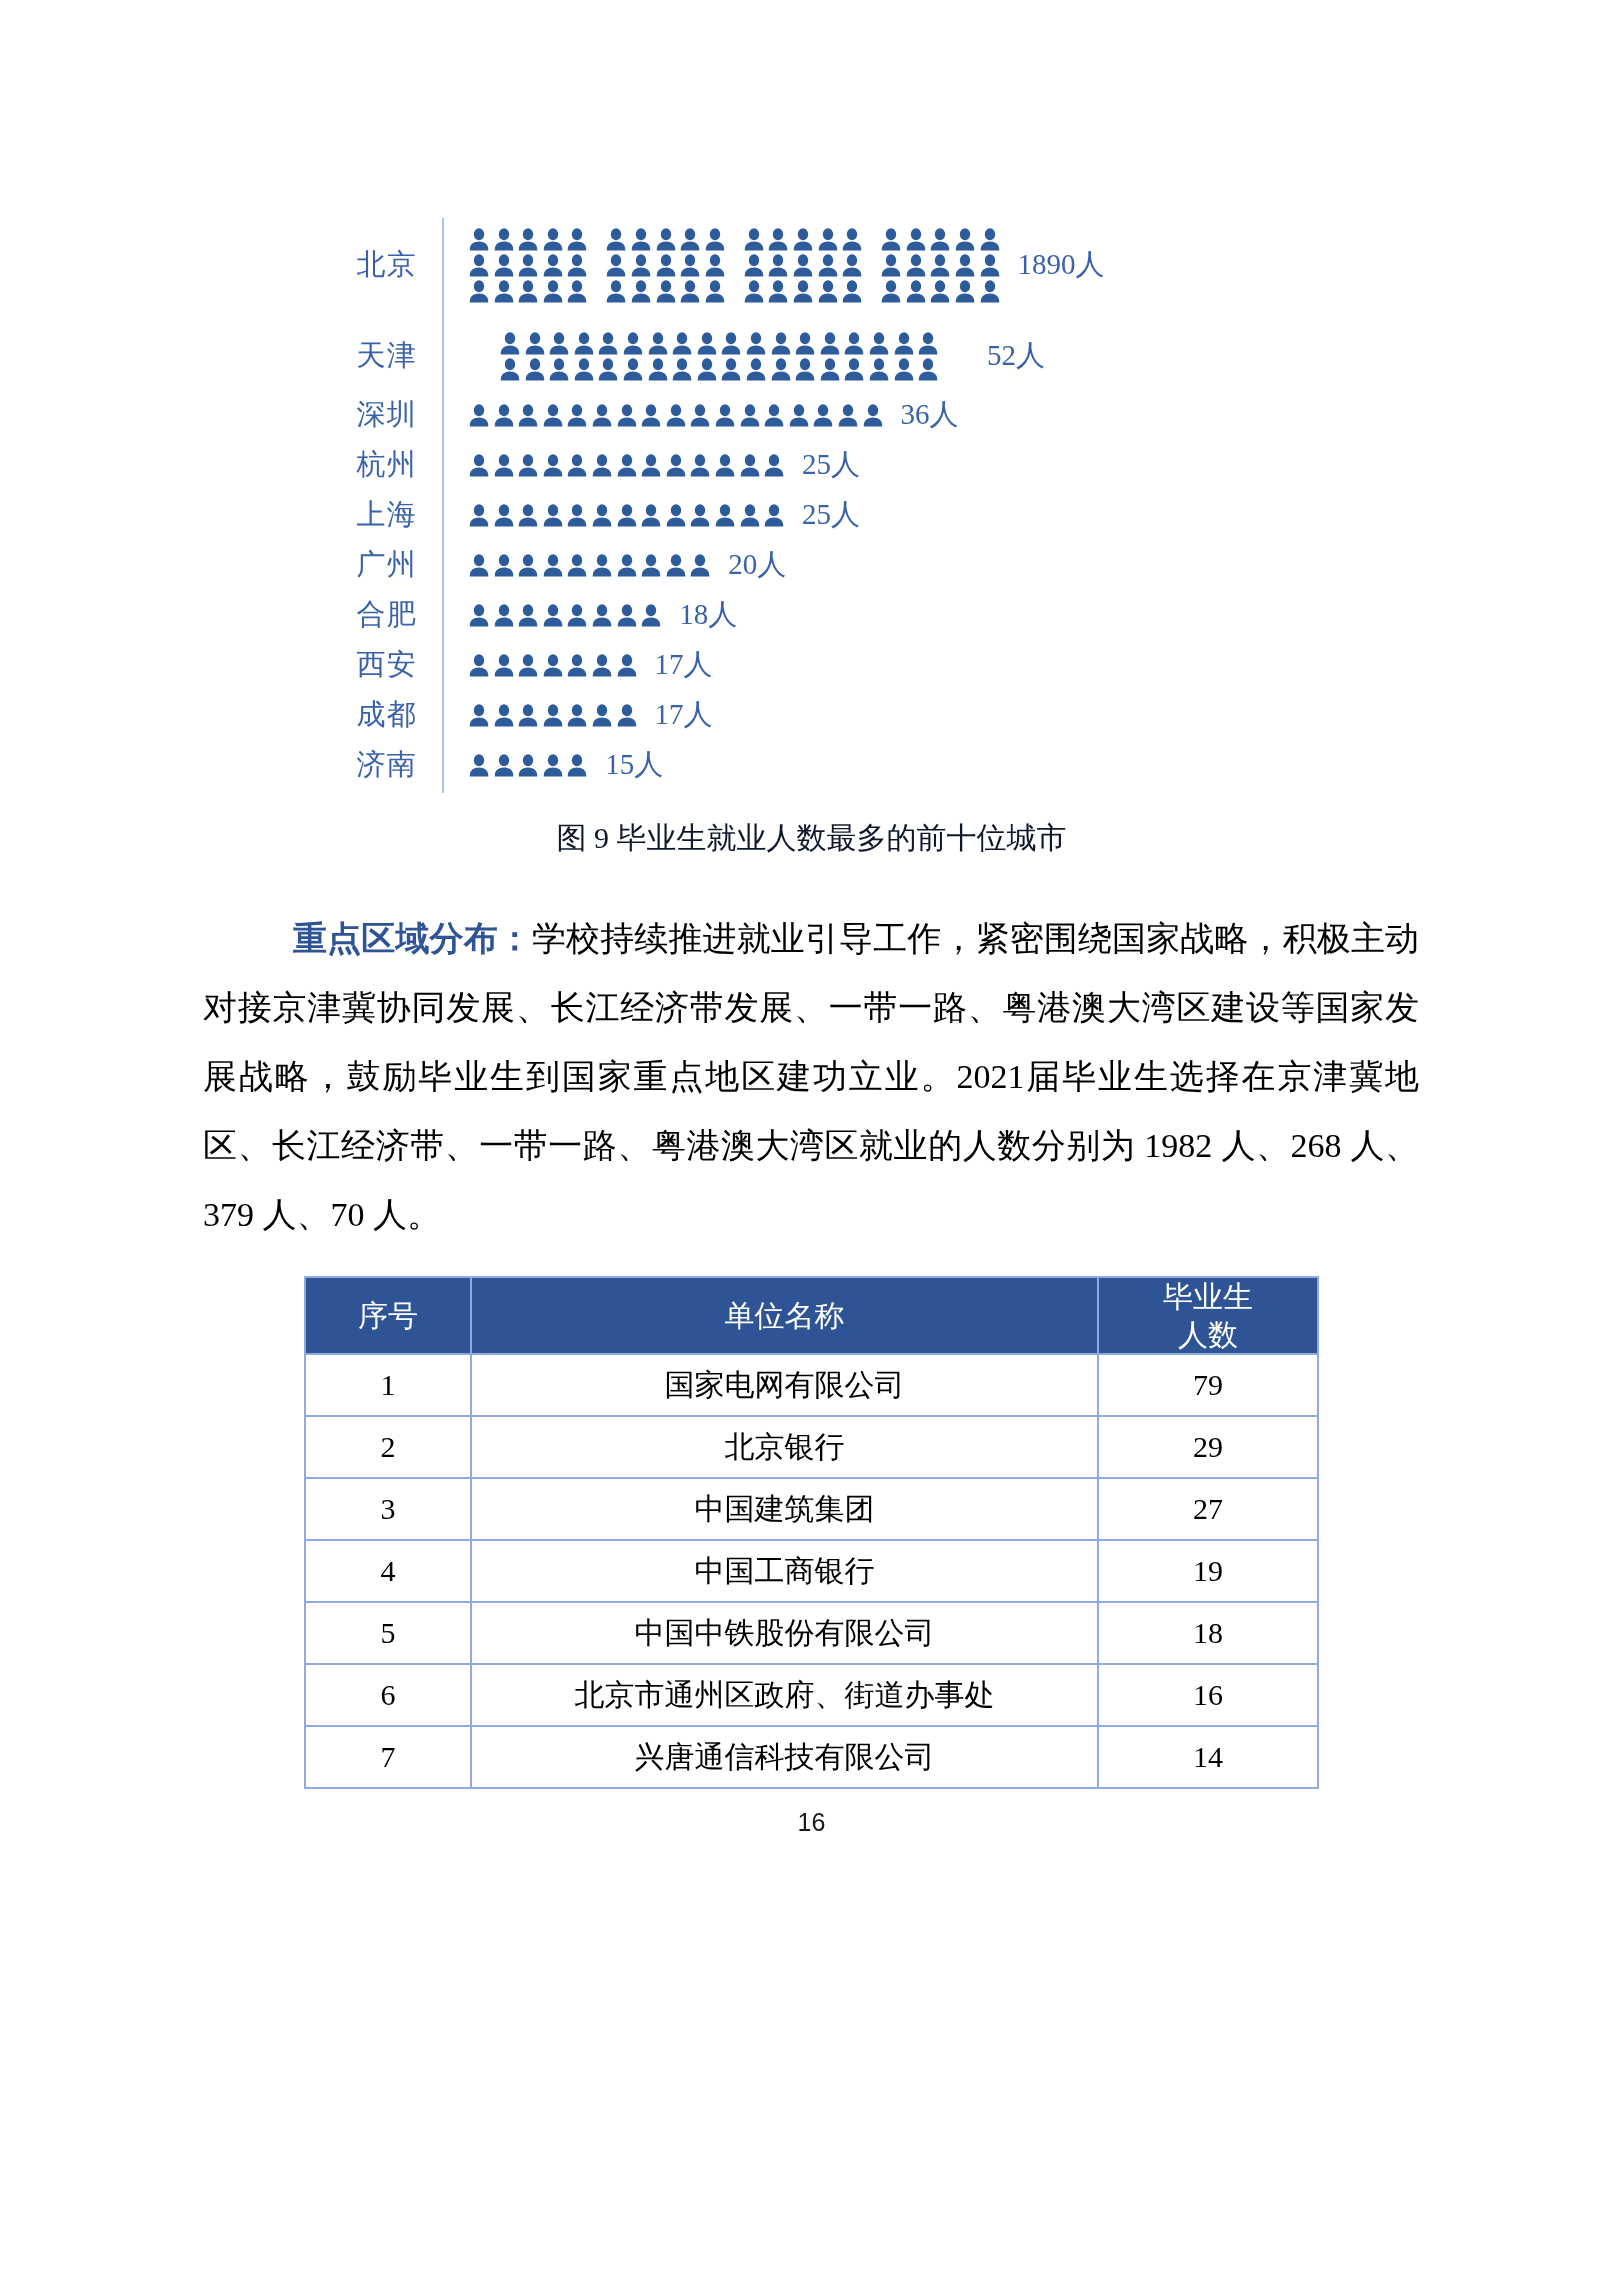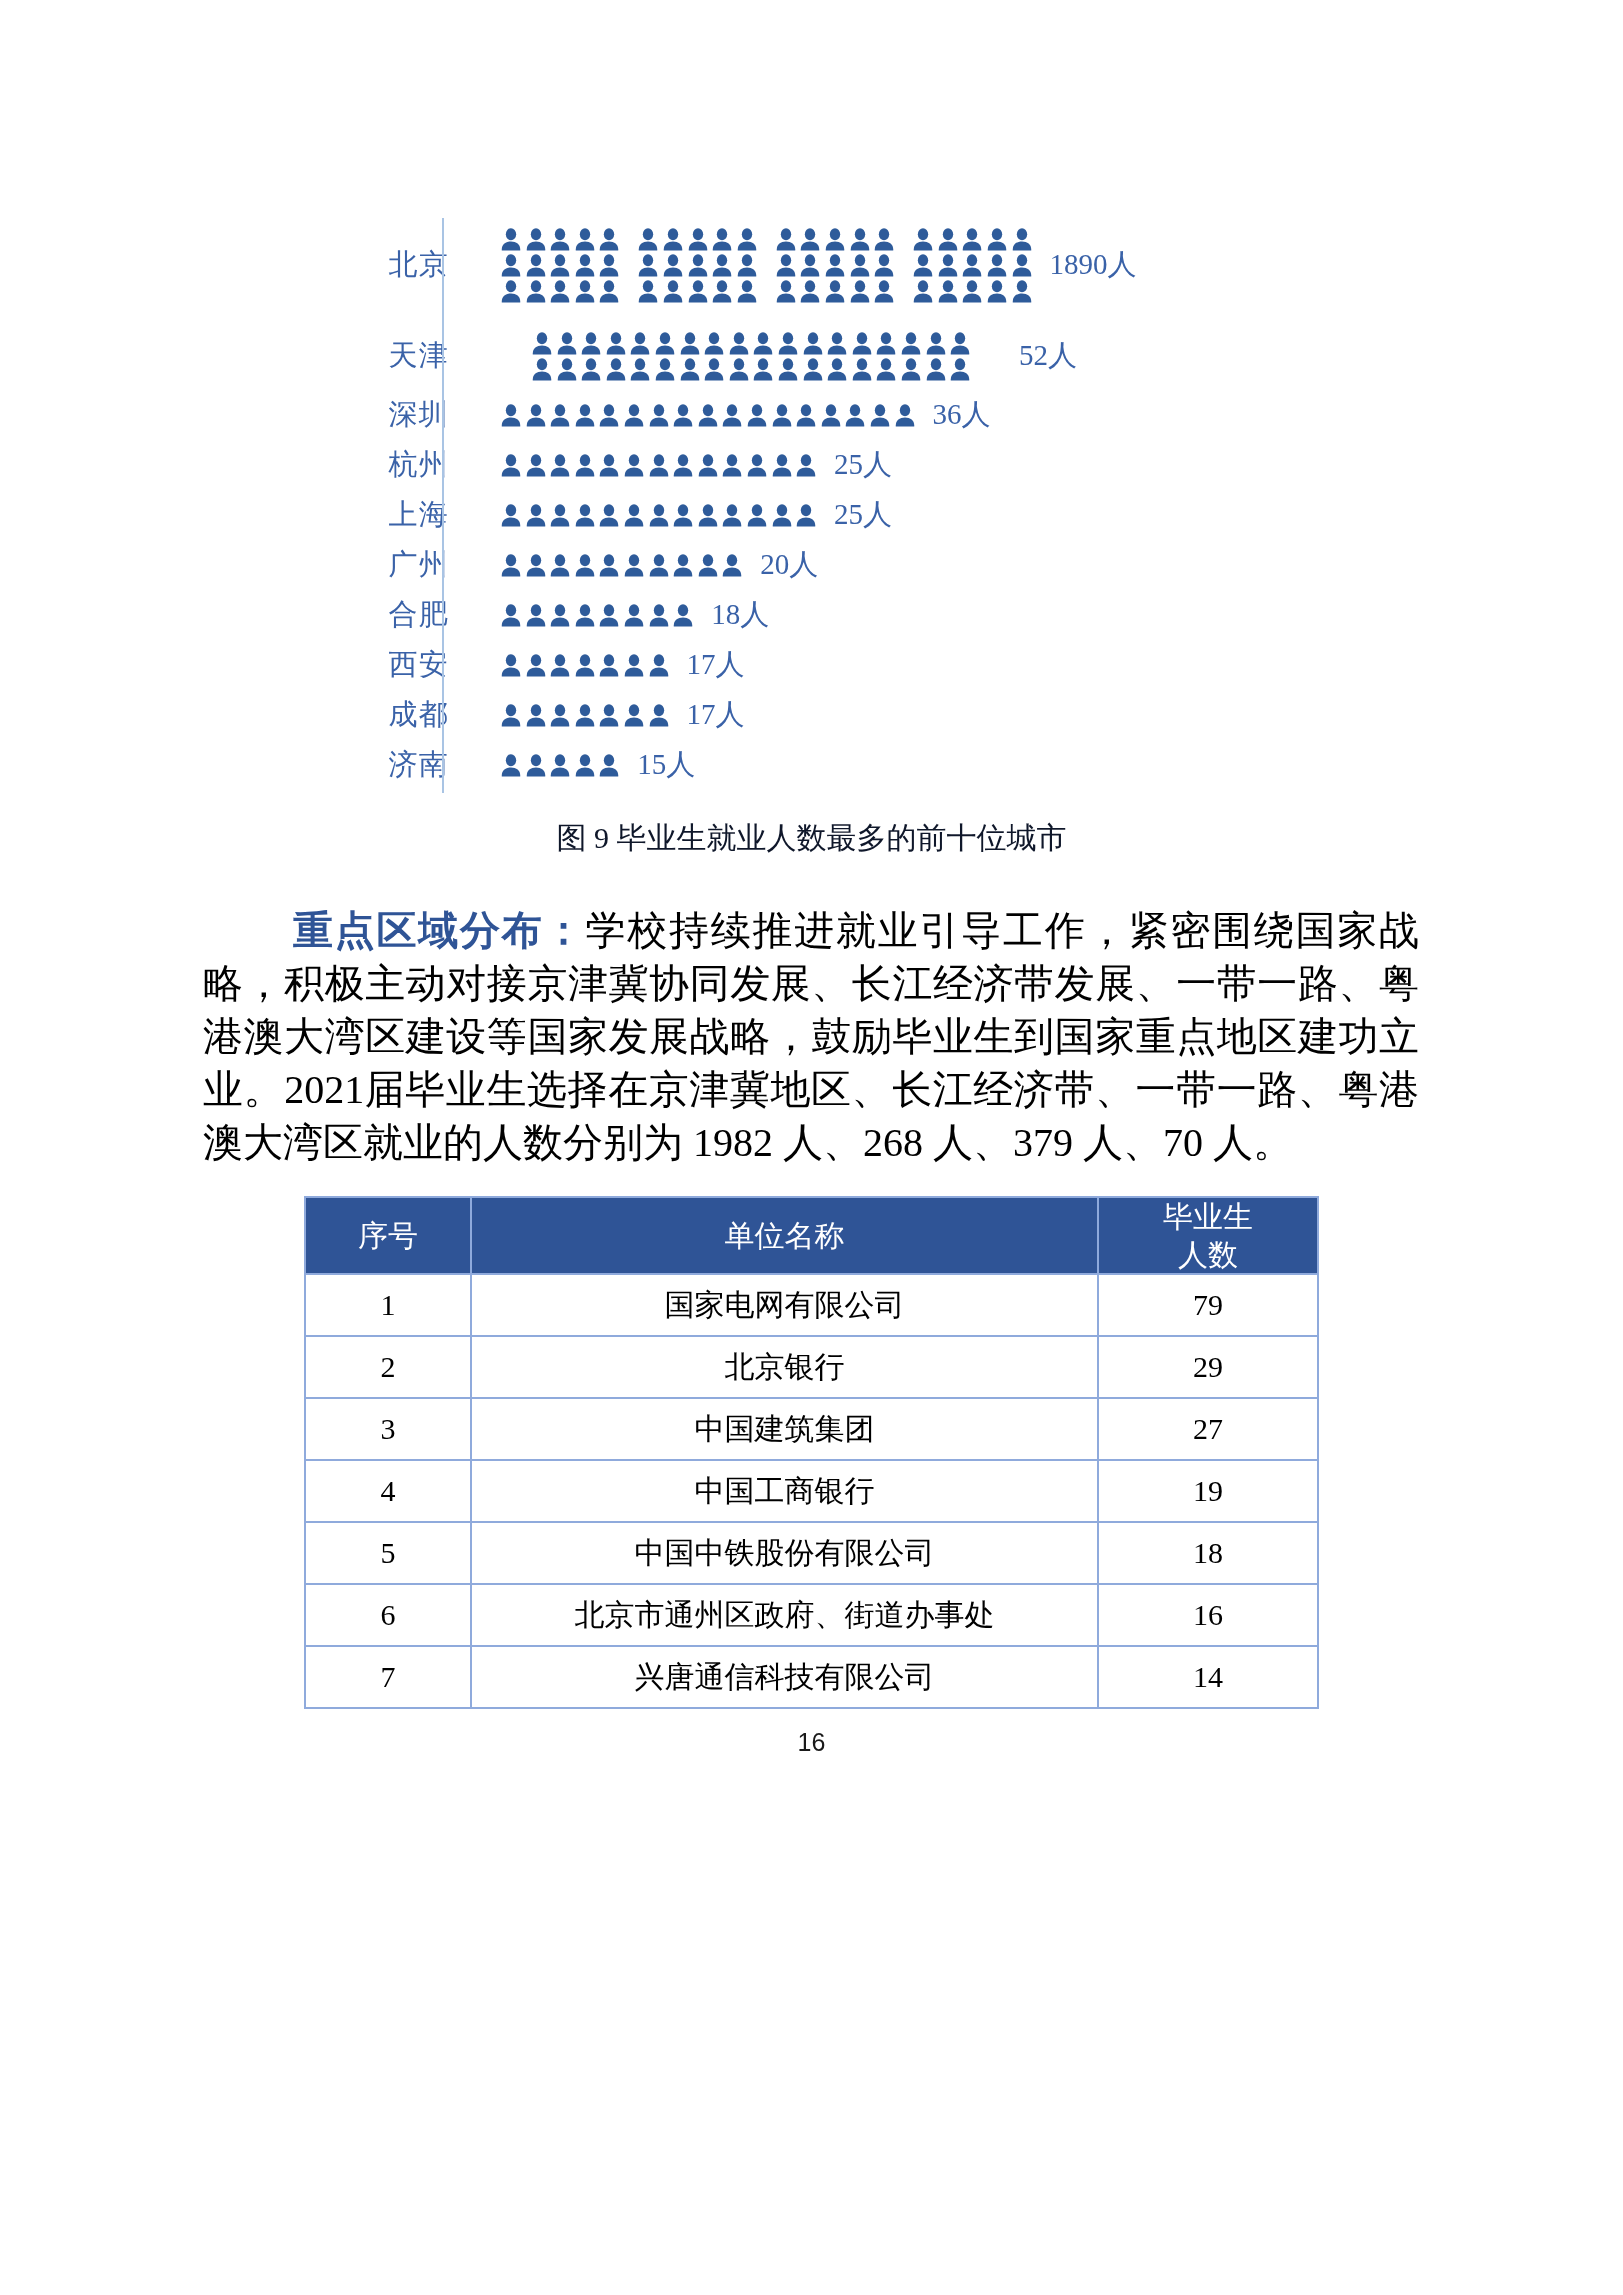--- a/index.html
+++ b/index.html
@@ -12,21 +12,21 @@
     font-family:"Liberation Serif","DejaVu Serif",serif;
     color:#000000;
   }
 
   
   .chart { position:relative; margin-top:226px; }
   .axis-line {
     position:absolute; left:442px; top:-7.9px;
     width:2px; height:575px; background:#a9c4e4;
   }
-  .chart-row { display:flex; align-items:center;padding-left:32px; }
+  .chart-row { display:flex; align-items:center; }
   .chart-row.single { height:50px; }
   .chart-row.tianjin { margin-top:26px;gap:31px; }
   .chart-row.first-single { margin-top:7.9px; }
   .city-label {
     flex:0 0 417px; text-align:right;
     font-size:29px; line-height:1.1; color:#3a62a8;
     letter-spacing:1.3px;
   }
   .icon-block { margin-left:51px; display:flex; flex-direction:column; }
   .icon-line { display:flex; align-items:flex-end; height:26px; }
@@ -40,21 +40,21 @@
 
   
   .fig-caption {
     margin-top:31px; text-align:center;
     font-size:30px; line-height:33px; color:#0f172a;
   }
 
   
   .body-paragraph {
     margin:50px 204px 0 203px;
-    font-size:40px; line-height:53px;
+    font-size:34px; line-height:69px;
     text-align:justify; text-indent:90px;
     color:#000000;
   }
   .lead-in { color:#2f5496; font-weight:bold; }
 
   
   .section-heading {
     margin:16.4px 204px 0 196px;
     font-size:39px; line-height:47px;
     font-weight:bold; color:#2f5496;

